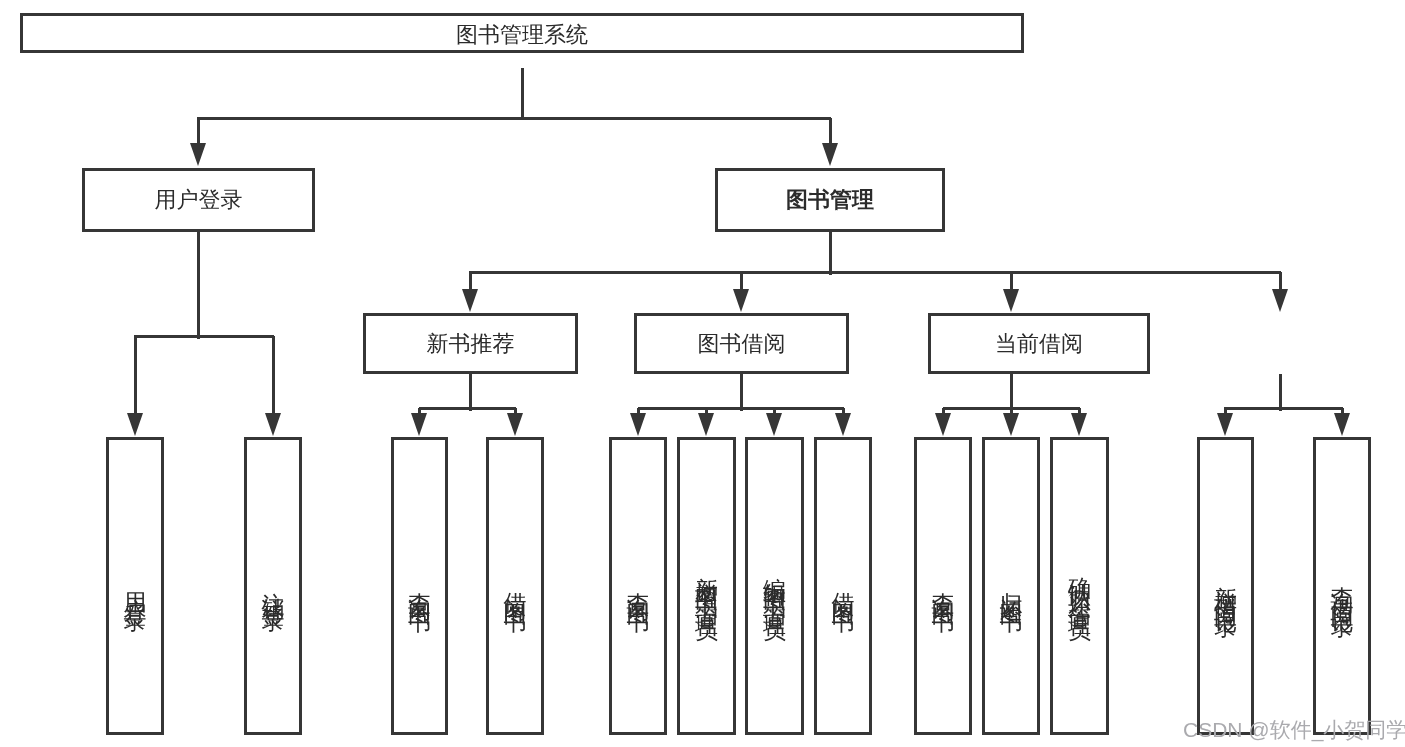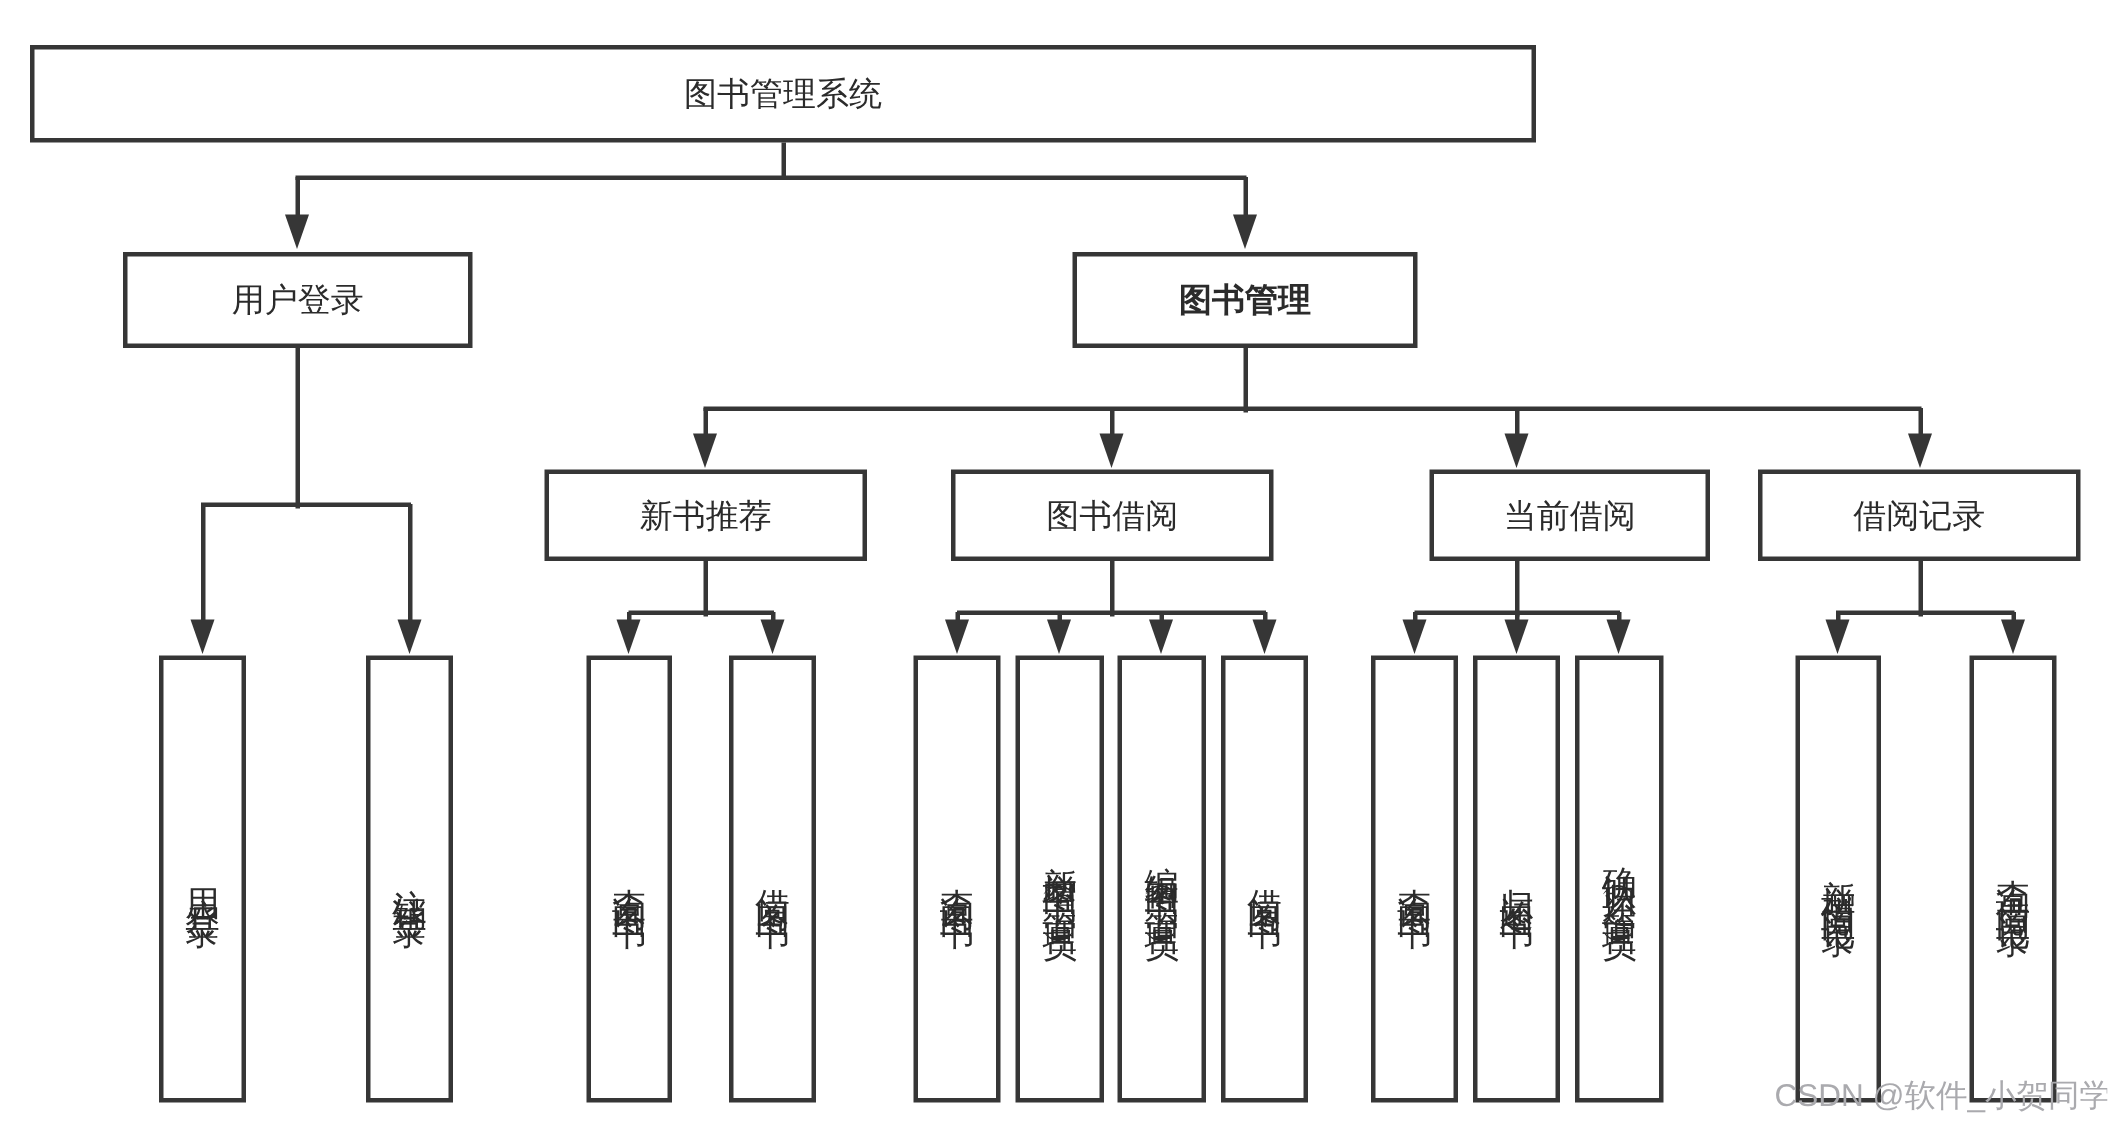--- a/index.html
+++ b/index.html
@@ -23,26 +23,26 @@
   .arrowhead {
     position:absolute; width:0; height:0; z-index:1;
     border-left:8px solid transparent; border-right:8px solid transparent;
     border-top:23px solid var(--line,#363636);
   }
   .watermark {
     position:absolute; left:1183px; top:716px; z-index:5;
     font-size:21px; color:var(--wm,#aaaaae); white-space:nowrap;
   }
   
-  #root {left:20px;  top:30px;  width:1004px; height:65px;}
+  #root {left:20px;  top:13px;  width:1004px; height:40px;align-items:flex-end;}
   #L2a  {left:82px;  top:168px; width:233px;  height:64px;}
   #L2b  {left:715px; top:168px; width:230px;  height:64px;font-weight:bold;}
   #L3a  {left:363px; top:313px; width:215px;  height:61px;}
   #L3b  {left:634px; top:313px; width:215px;  height:61px;}
-  #L3c  {left:953px; top:313px; width:187px;  height:61px;}
+  #L3c  {left:928px; top:313px; width:222px;  height:61px;}
   #L3d  {left:1172px;top:313px; width:215px;  height:61px;}
   .leaf {top:437px; height:298px;}
   #c11 {left:106px;  width:58px;}
   #c12 {left:244px;  width:58px;}
   #c21 {left:391px;  width:57px;}
   #c22 {left:486px;  width:58px;}
   #c31 {left:609px;  width:58px;}
   #c32 {left:677px;  width:59px;}
   #c33 {left:745px;  width:59px;}
   #c34 {left:814px;  width:58px;}
@@ -124,23 +124,20 @@
 
   <div class="box hbox" id="L3b">
     <span>图书借阅</span>
   </div>
   <div class="box hbox" id="L3a">
     <span>新书推荐</span>
   </div>
   <div class="box hbox" id="L3c">
     <span>当前借阅</span>
   </div>
-  <div class="box hbox" id="L3d">
-    <span>借阅记录</span>
-  </div>
 
   <div class="box vbox leaf" id="c11">
     <span>用户登录</span>
   </div>
   <div class="box vbox leaf" id="c12">
     <span>注销登录</span>
   </div>
 
   <div class="box vbox leaf" id="c21">
     <span>查询图书</span>

